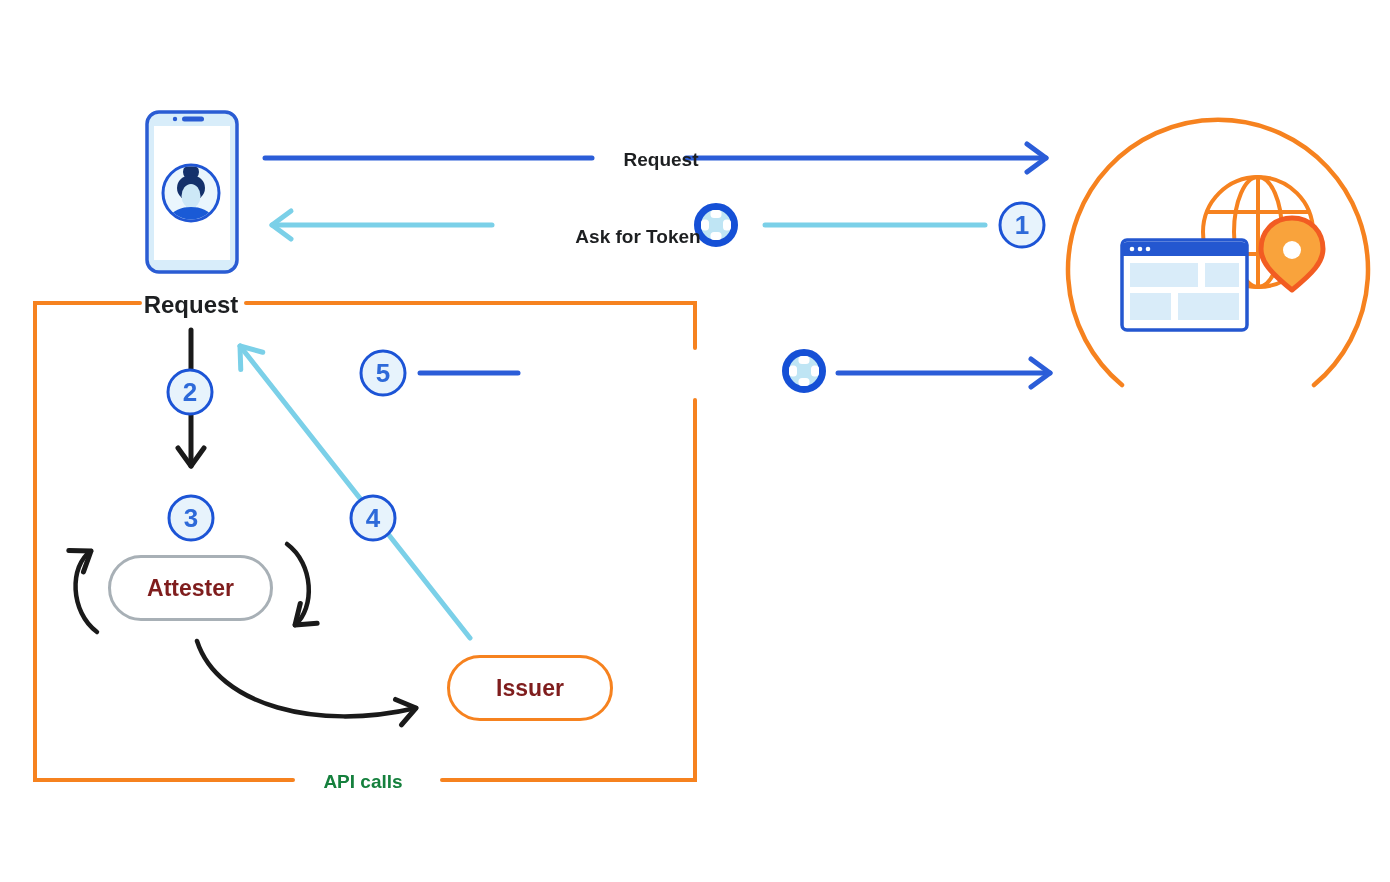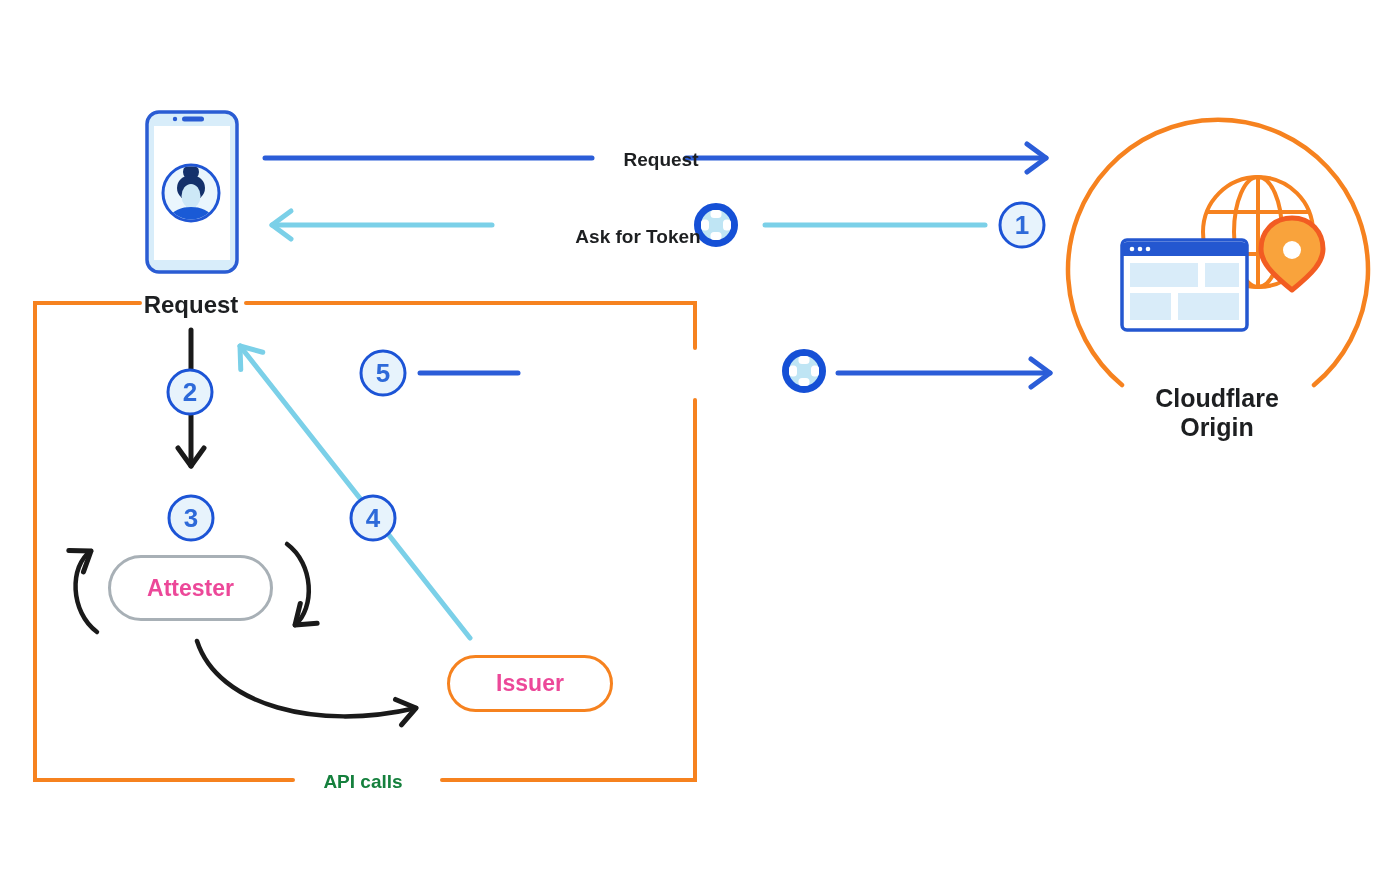--- a/index.html
+++ b/index.html
@@ -16,24 +16,24 @@
   .lbl.center{text-align:center;}
   .badge{
     position:absolute;width:47px;height:47px;border-radius:50%;
     background:#e7f3fc;border:3.5px solid #1c54d6;color:#2e6ad9;
     font-weight:700;font-size:26px;display:flex;align-items:center;justify-content:center;
     transform:translate(-50%,-50%);box-sizing:border-box;
   }
   .pill{
     position:absolute;background:#fff;border-radius:33px;box-sizing:border-box;
     display:flex;align-items:center;justify-content:center;
-    font-weight:700;font-size:23px;color:#ec4899;
+    font-weight:700;font-size:23px;color:#7f1d1d;
   }
   .pill.attester{left:108px;top:555px;width:165px;height:66px;border:3.5px solid #a8b0b6;}
-  .pill.issuer{left:447px;top:655px;width:166px;height:57px;border:3.5px solid #f6821f;text-align:center;}
+  .pill.issuer{left:447px;top:655px;width:166px;height:66px;border:3.5px solid #f6821f;text-align:center;}
 </style>
 </head>
 <body>
 
 <div class="stage">
 
   <svg width="1390" height="882" viewBox="0 0 1390 882">
     <defs>
       <marker id="m-blue" markerUnits="userSpaceOnUse" markerWidth="44" markerHeight="44" refX="32" refY="22" orient="auto">
         <path d="M 13,8 L 32,22 L 13,36" fill="none" stroke="#2b5dd8" stroke-width="5" stroke-linecap="round" stroke-linejoin="round"></path>
@@ -144,21 +144,20 @@
     <span>Attester</span>
   </div>
   <div class="pill issuer">
     <span>Issuer</span>
   </div>
 
   <div class="lbl" style="left:191px;top:304px;font-size:24px;">Request</div>
   <div class="lbl" style="left:661px;top:159px;">Request</div>
   <div class="lbl" style="left:600px;top:236px;margin-left:38px;">Ask for Token</div>
   <div class="lbl" style="left:363px;top:781px;color:#15803d;">API calls</div>
-  <div class="lbl wrap center" style="left:1217px;top:413px;width:165px;font-size:25px;line-height:29px;">Cloudflare Origin</div>
 
   <div class="badge" style="left:1022px;top:225px;">1</div>
   <div class="badge" style="left:190px;top:392px;">2</div>
   <div class="badge" style="left:191px;top:518px;">3</div>
   <div class="badge" style="left:373px;top:518px;">4</div>
   <div class="badge" style="left:383px;top:373px;">5</div>
 
 </div>
 
 </body></html>

